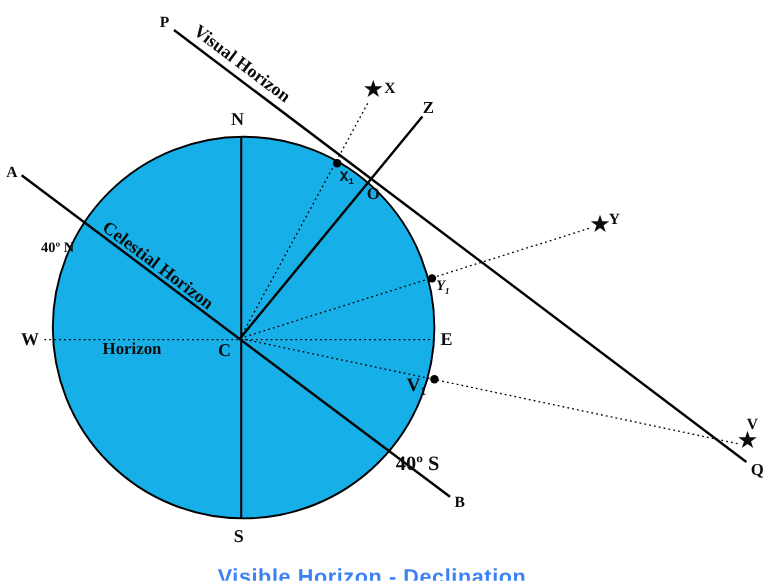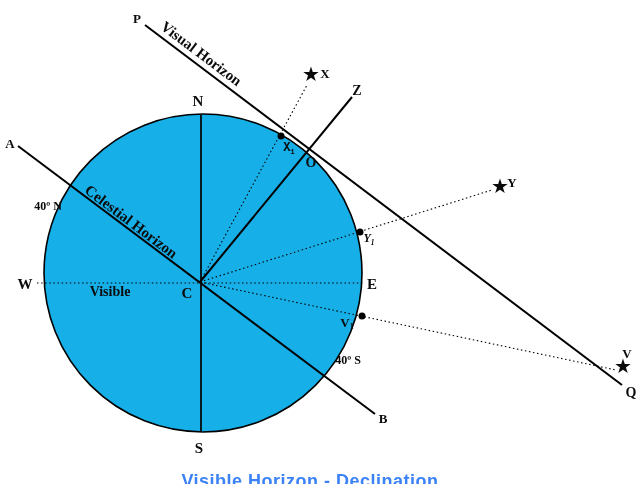--- a/index.html
+++ b/index.html
@@ -51,26 +51,26 @@
       <div class="lbl" style="font-size: 15px; left: 201px; top: 54px; transform: translate(-50%, -50%) rotate(37deg);">Visual Horizon</div>
       <div class="lbl" style="font-size: 15px; left: 198px; top: 101px; transform: translate(-50%, -50%);">N</div>
       <div class="lbl" style="font-size: 14px; left: 357px; top: 91px; transform: translate(-50%, -50%);">Z</div>
       <div class="lbl" style="font-size: 13px; left: 325px; top: 73px; transform: translate(-50%, -50%);">X</div>
       <div class="lbl" style="font-size: 12px; left: 289px; top: 148px; transform: translate(-50%, -50%); font-family: Liberation Mono, monospace;">X<sub>1</sub></div>
       <div class="lbl" style="font-size: 14px; left: 311px; top: 163px; transform: translate(-50%, -50%);">O</div>
       <div class="lbl" style="font-size: 13px; left: 10px; top: 143px; transform: translate(-50%, -50%);">A</div>
       <div class="lbl" style="font-size: 12px; left: 48px; top: 182px; transform: translate(-50%, -50%); margin-top: 24px;">40º N</div>
       <div class="lbl" style="font-size: 15px; left: 131px; top: 222px; transform: translate(-50%, -50%) rotate(37deg);">Celestial Horizon</div>
       <div class="lbl" style="font-size: 15px; left: 25px; top: 284px; transform: translate(-50%, -50%);">W</div>
-      <div class="lbl" style="font-size: 14px; left: 110px; top: 292px; transform: translate(-50%, -50%);">Visible</div>
+      <div class="lbl" style="font-size: 14px; left: 110px; top: 292px; transform: translate(-50%, -50%);">Horizon</div>
       <div class="lbl" style="font-size: 15px; left: 187px; top: 293px; transform: translate(-50%, -50%);">C</div>
       <div class="lbl" style="font-size: 15px; left: 372px; top: 284px; transform: translate(-50%, -50%);">E</div>
       <div class="lbl" style="font-size: 13px; left: 512px; top: 182px; transform: translate(-50%, -50%);">Y</div>
       <div class="lbl" style="font-size: 12px; left: 369px; top: 238px; transform: translate(-50%, -50%); font-style: italic;">Y<sub>1</sub></div>
-      <div class="lbl" style="font-size: 13px; left: 347px; top: 322px; transform: translate(-50%, -50%); text-align: center;">V<sub>1</sub></div>
-      <div class="lbl" style="font-size: 12px; left: 348px; top: 360px; transform: translate(-50%, -50%);">40º S</div>
+      <div class="lbl" style="font-size: 16px; left: 347px; top: 322px; transform: translate(-50%, -50%); text-align: center;">V<sub>1</sub></div>
+      <div class="lbl" style="font-size: 17px; left: 348px; top: 386px; transform: translate(-50%, -50%);">40º S</div>
       <div class="lbl" style="font-size: 13px; left: 383px; top: 418px; transform: translate(-50%, -50%);">B</div>
       <div class="lbl" style="font-size: 15px; left: 199px; top: 448px; transform: translate(-50%, -50%);">S</div>
       <div class="lbl" style="font-size: 13px; left: 627px; top: 353px; transform: translate(-50%, -50%);">V</div>
       <div class="lbl" style="font-size: 14px; left: 631px; top: 393px; transform: translate(-50%, -50%);">Q</div>
     </div>
   <div class="title">Visible Horizon - Declination</div>
 </div>
 
 </body></html>

